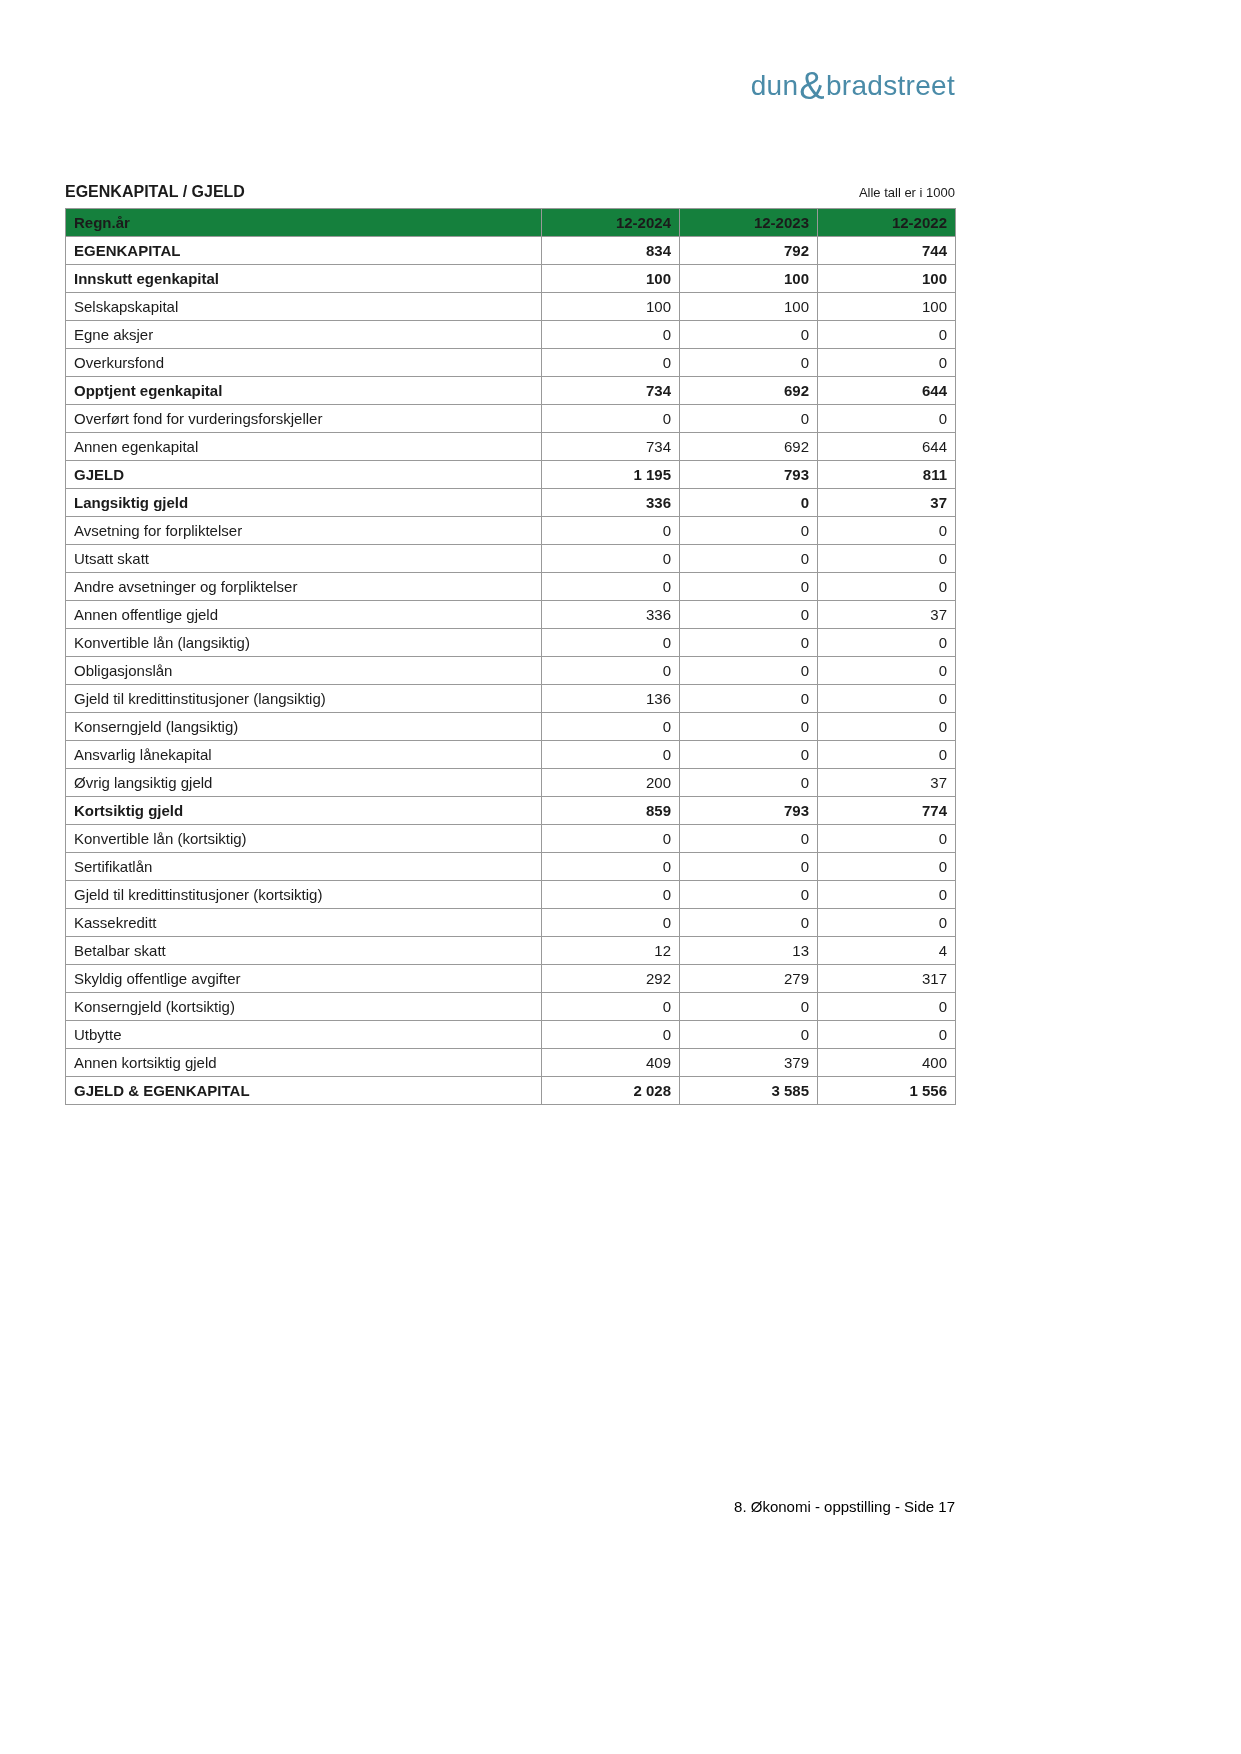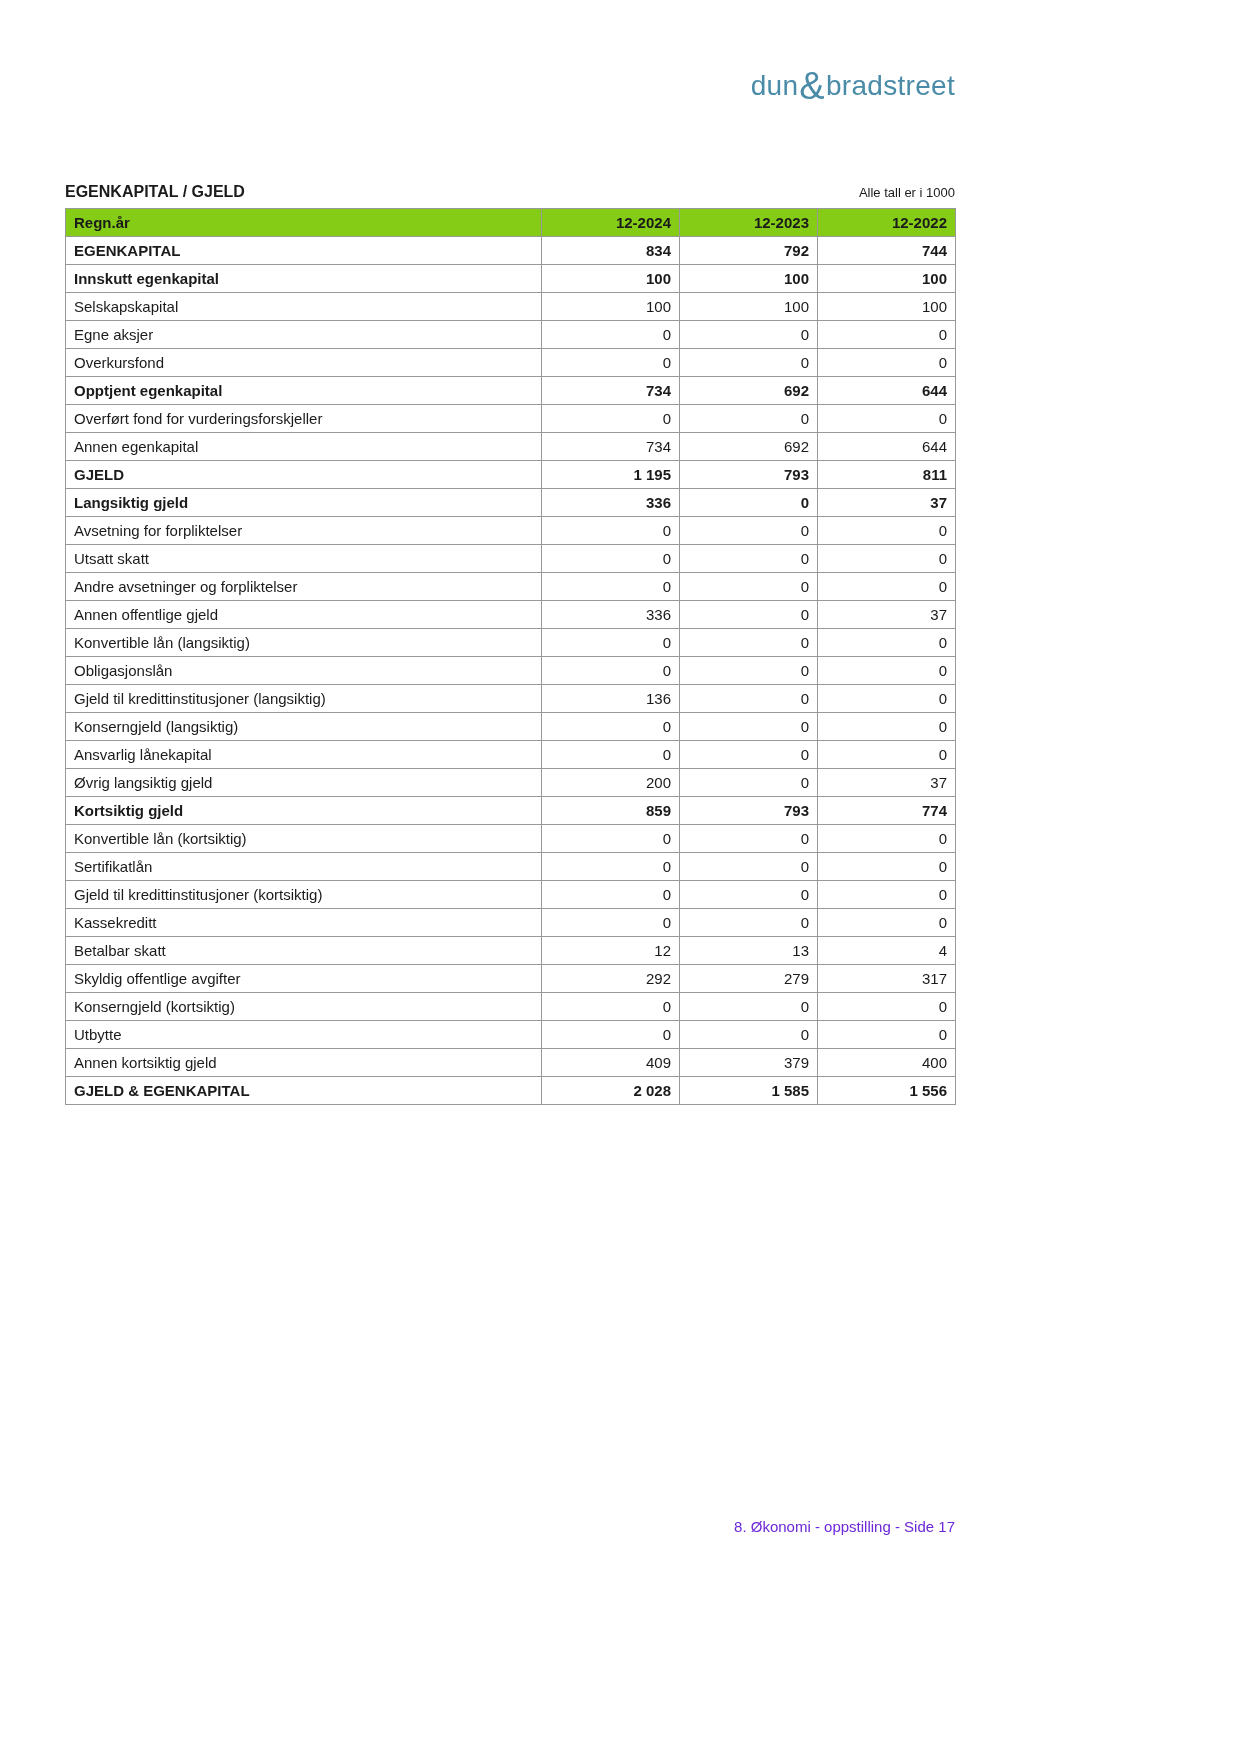--- a/index.html
+++ b/index.html
@@ -57,37 +57,36 @@
   th, td {
     border: 1px solid #999999;
     font-size: 15px;
     height: 28px;
     padding: 2px 8px;
     vertical-align: middle;
     white-space: nowrap;
     overflow: hidden;
   }
   thead th {
-    background: #84cc16;
+    background: #15803d;
     font-weight: bold;
     text-align: left;
   }
   thead th.num { text-align: right; }
   td.label { text-align: left; }
   td.num { text-align: right; }
   tr.bold td { font-weight: bold; }
 
   
   .footer {
     position: absolute;
     right: 286px;
     top: 1498px;
     font-size: 15px;
-    color: #6d28d9;
-    margin-top: 20px;
+    color: #000000;
   }
 </style>
 </head>
 <body>
 
 <div class="logo">
   <span>dun</span><span class="amp">&amp;</span><span>bradstreet</span>
 </div>
 
 <div class="content">
@@ -288,20 +287,20 @@
         </tr>
         <tr>
           <td class="label">Annen kortsiktig gjeld</td>
           <td class="num">409</td>
           <td class="num">379</td>
           <td class="num">400</td>
         </tr>
         <tr class="bold">
           <td class="label">GJELD &amp; EGENKAPITAL</td>
           <td class="num">2 028</td>
-          <td class="num">1 585</td>
+          <td class="num">3 585</td>
           <td class="num">1 556</td>
         </tr>
       </tbody>
   </table>
 </div>
 
 <div class="footer">8. Økonomi - oppstilling - Side 17</div>
 
 </body></html>

